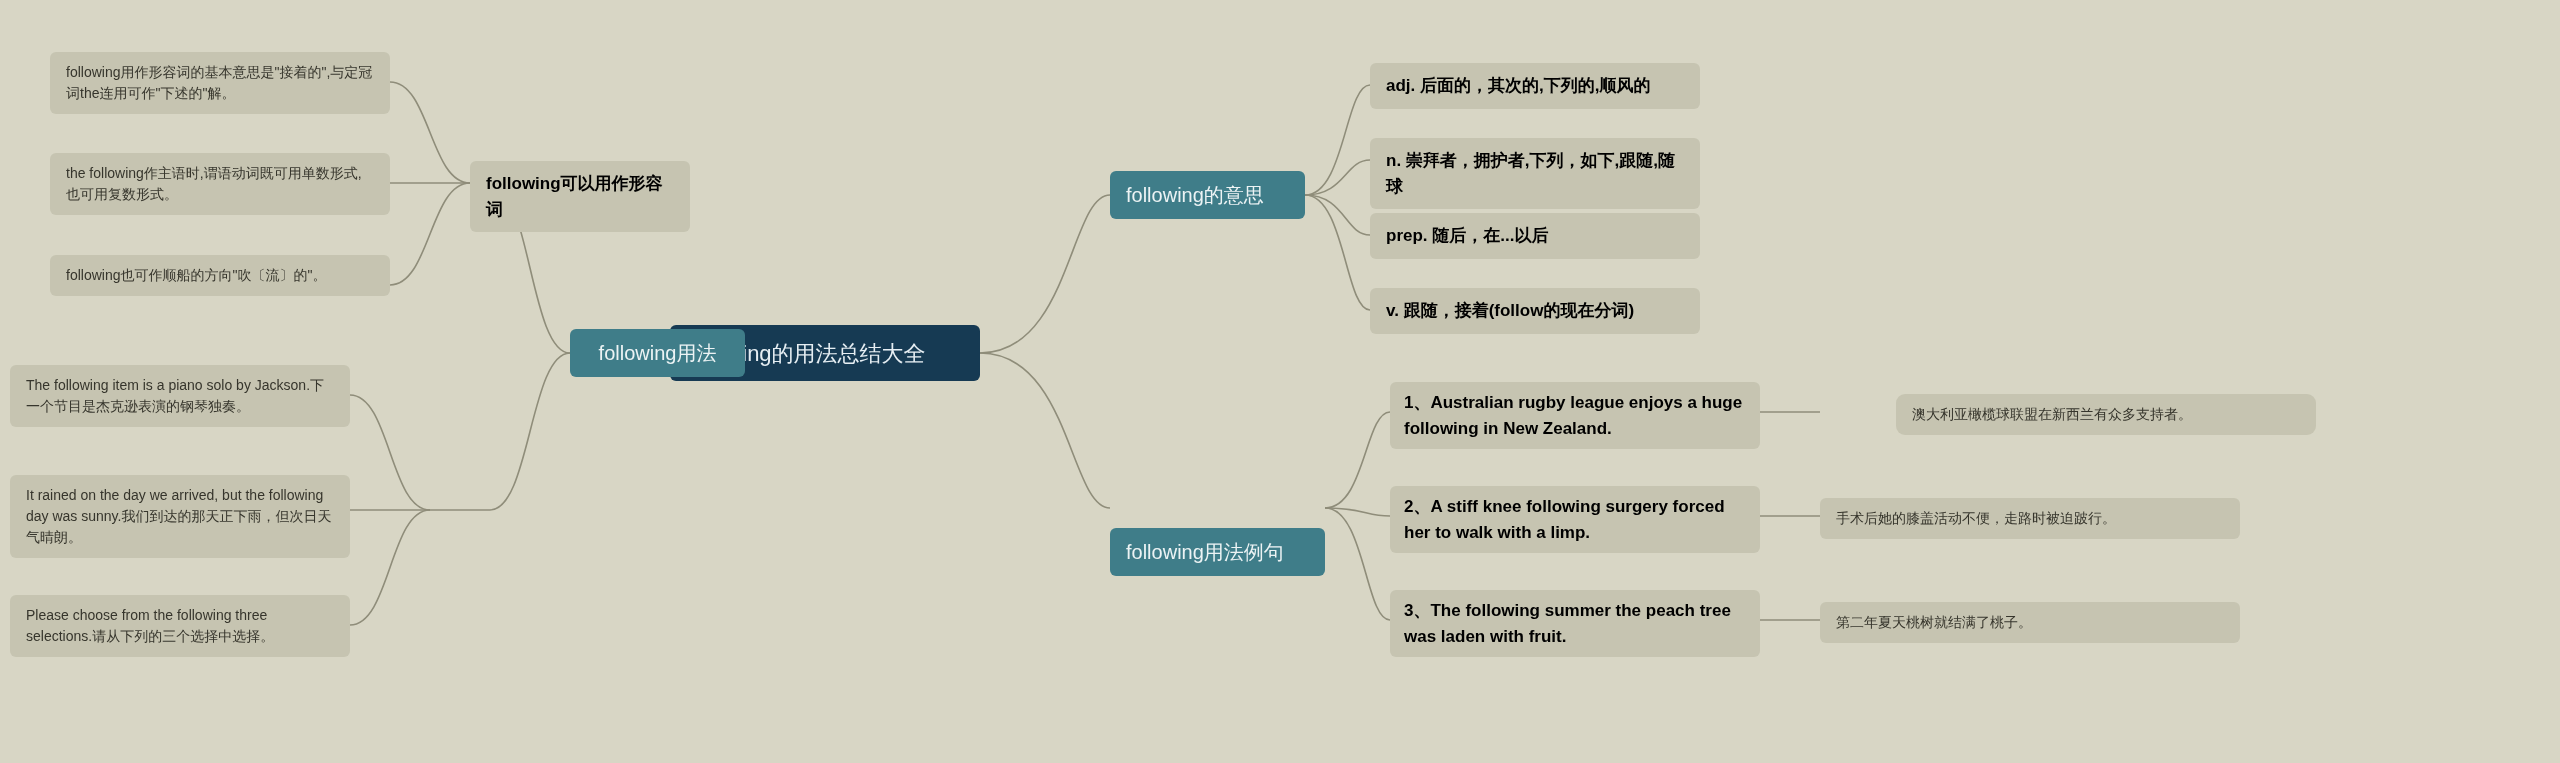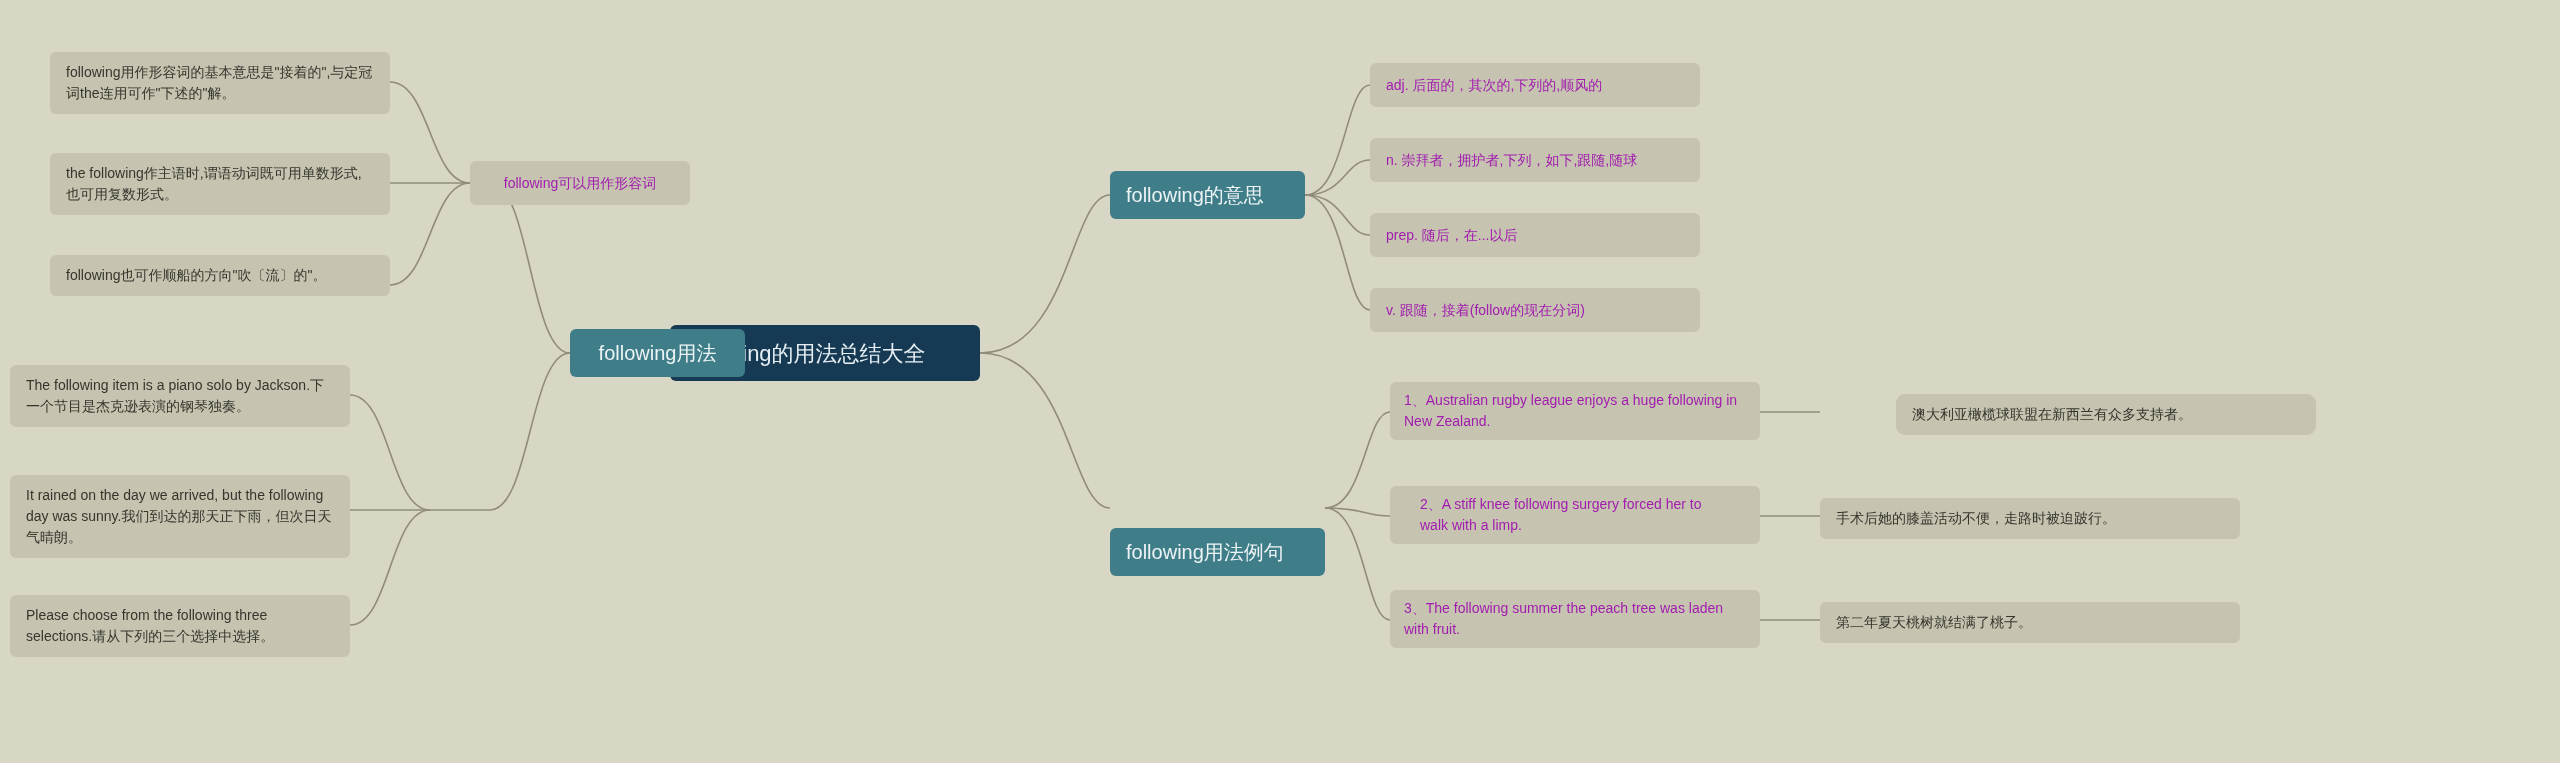--- a/index.html
+++ b/index.html
@@ -30,23 +30,24 @@
     height: 56px;
   }
   .branch1 {
     background: #3f7d89;
     color: #ecf3f4;
     font-size: 20px;
     height: 48px;
   }
   .branch2 {
     background: #c6c4b1;
-    color: #a21caf;
-    font-size: 14px;
+    color: #000000;
+    font-size: 17px;
     min-height: 44px;
+    font-weight: bold;
   }
   .leaf {
     background: #c6c4b1;
     color: #36352c;
     font-size: 14px;
     min-height: 40px;
   }
   .w-sm  { width: 220px; }
   .w-md  { width: 330px; }
   .w-mm  { width: 340px; }
@@ -114,21 +115,21 @@
     <span>following用法例句</span>
   </div>
 
   <div class="node branch2 w-lg" style="left:1390px; top:382px; padding:8px 14px;">
     <span>1、Australian rugby league enjoys a huge following in New Zealand.</span>
   </div>
   <div class="node leaf w-xl" style="left:1896px; top:394px;border-radius:9px;">
     <span>澳大利亚橄榄球联盟在新西兰有众多支持者。</span>
   </div>
 
-  <div class="node branch2 w-lg" style="left:1390px; top:486px; padding:8px 30px;">
+  <div class="node branch2 w-lg" style="left:1390px; top:486px; padding:8px 14px;">
     <span>2、A stiff knee following surgery forced her to walk with a limp.</span>
   </div>
   <div class="node leaf w-xl" style="left:1820px; top:498px;">
     <span>手术后她的膝盖活动不便，走路时被迫跛行。</span>
   </div>
 
   <div class="node branch2 w-lg" style="left:1390px; top:590px; padding:8px 14px;">
     <span>3、The following summer the peach tree was laden with fruit.</span>
   </div>
   <div class="node leaf w-xl" style="left:1820px; top:602px;">

